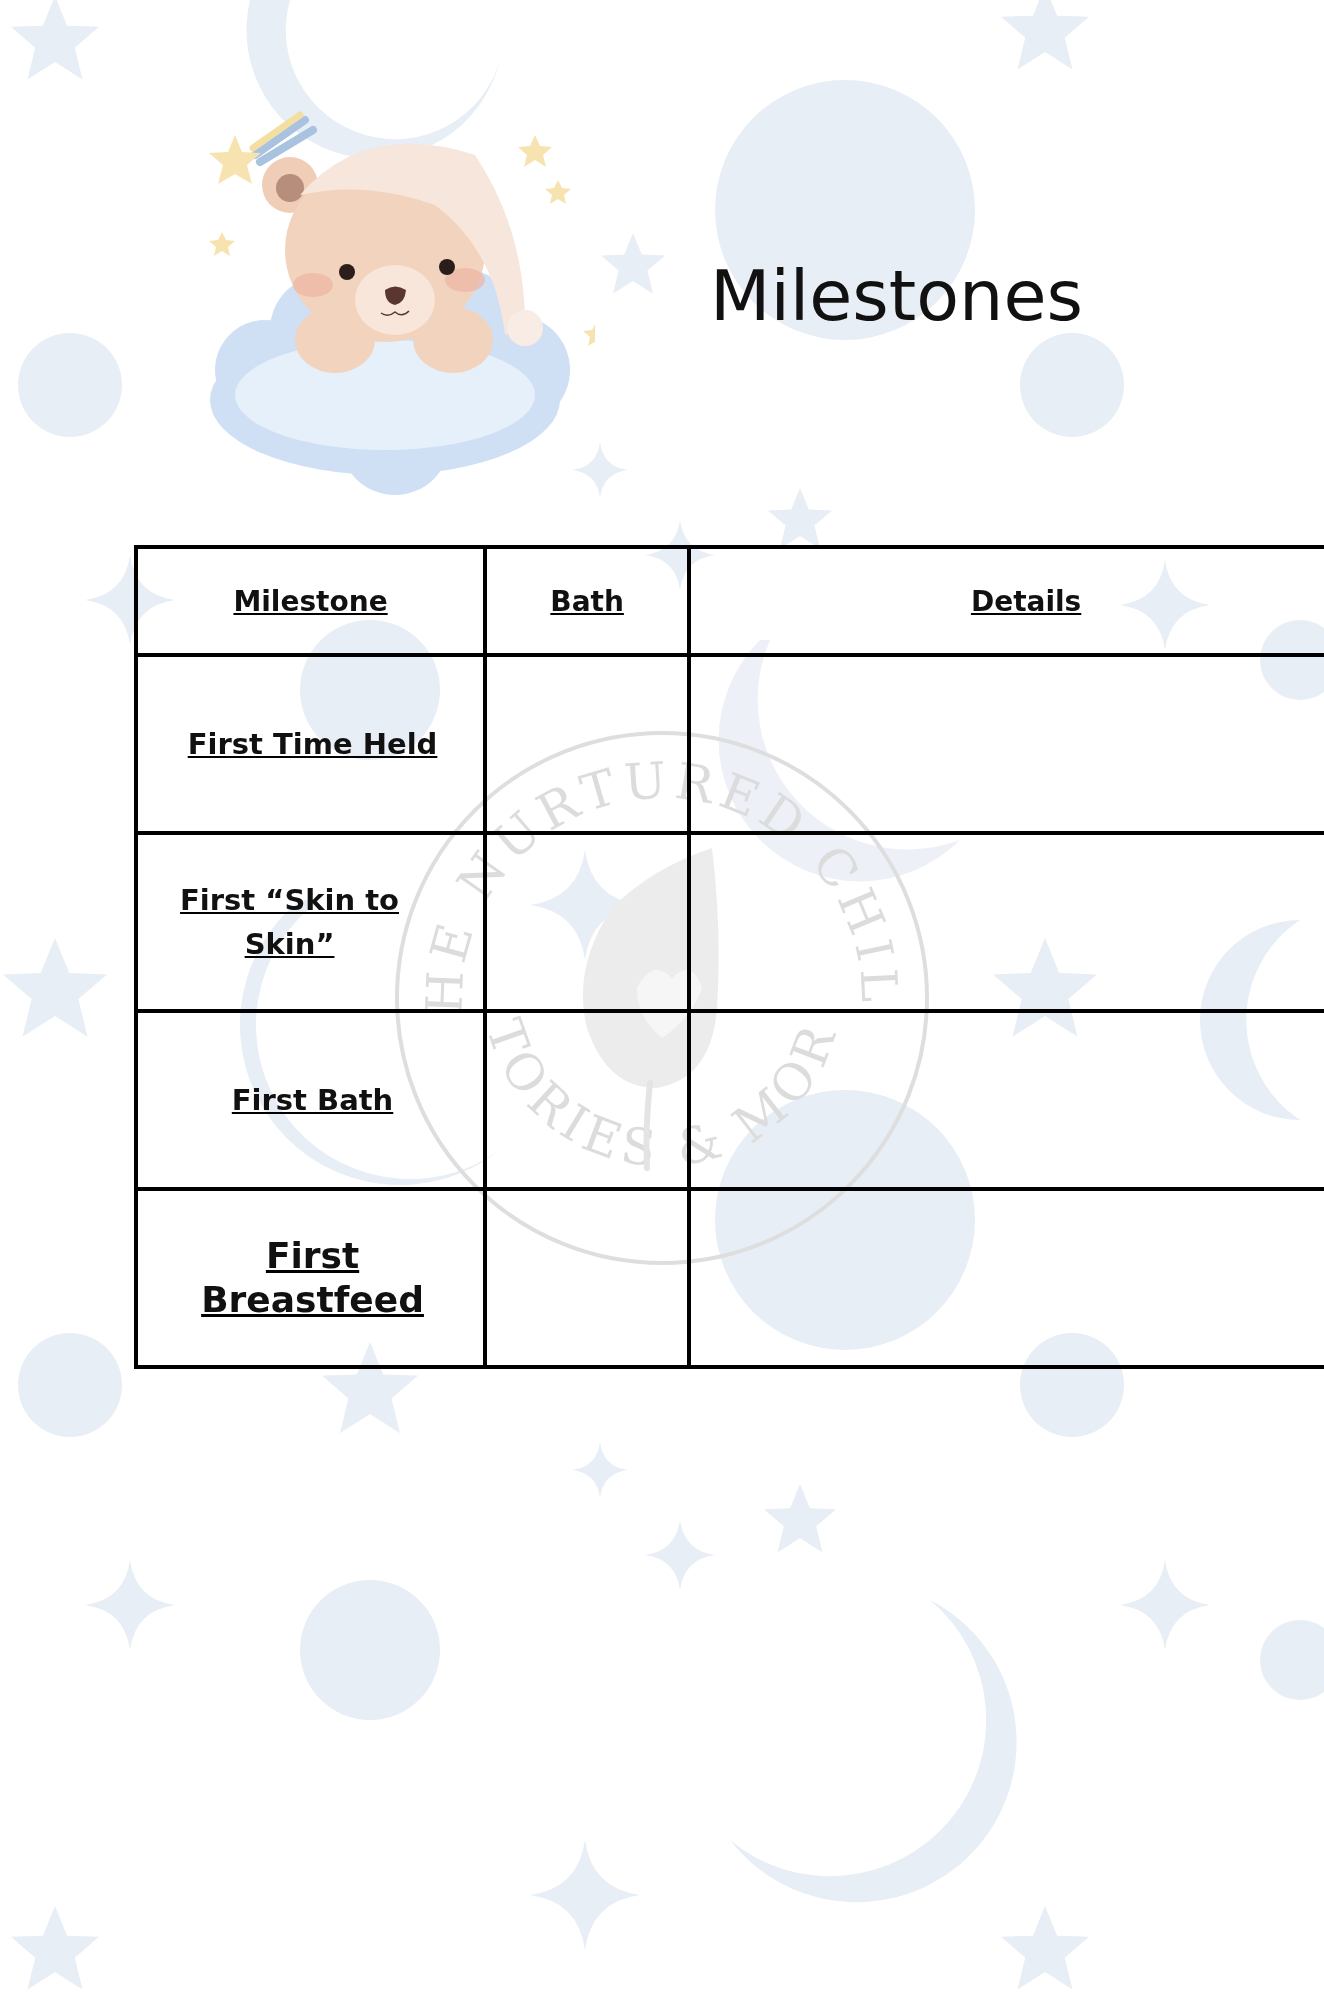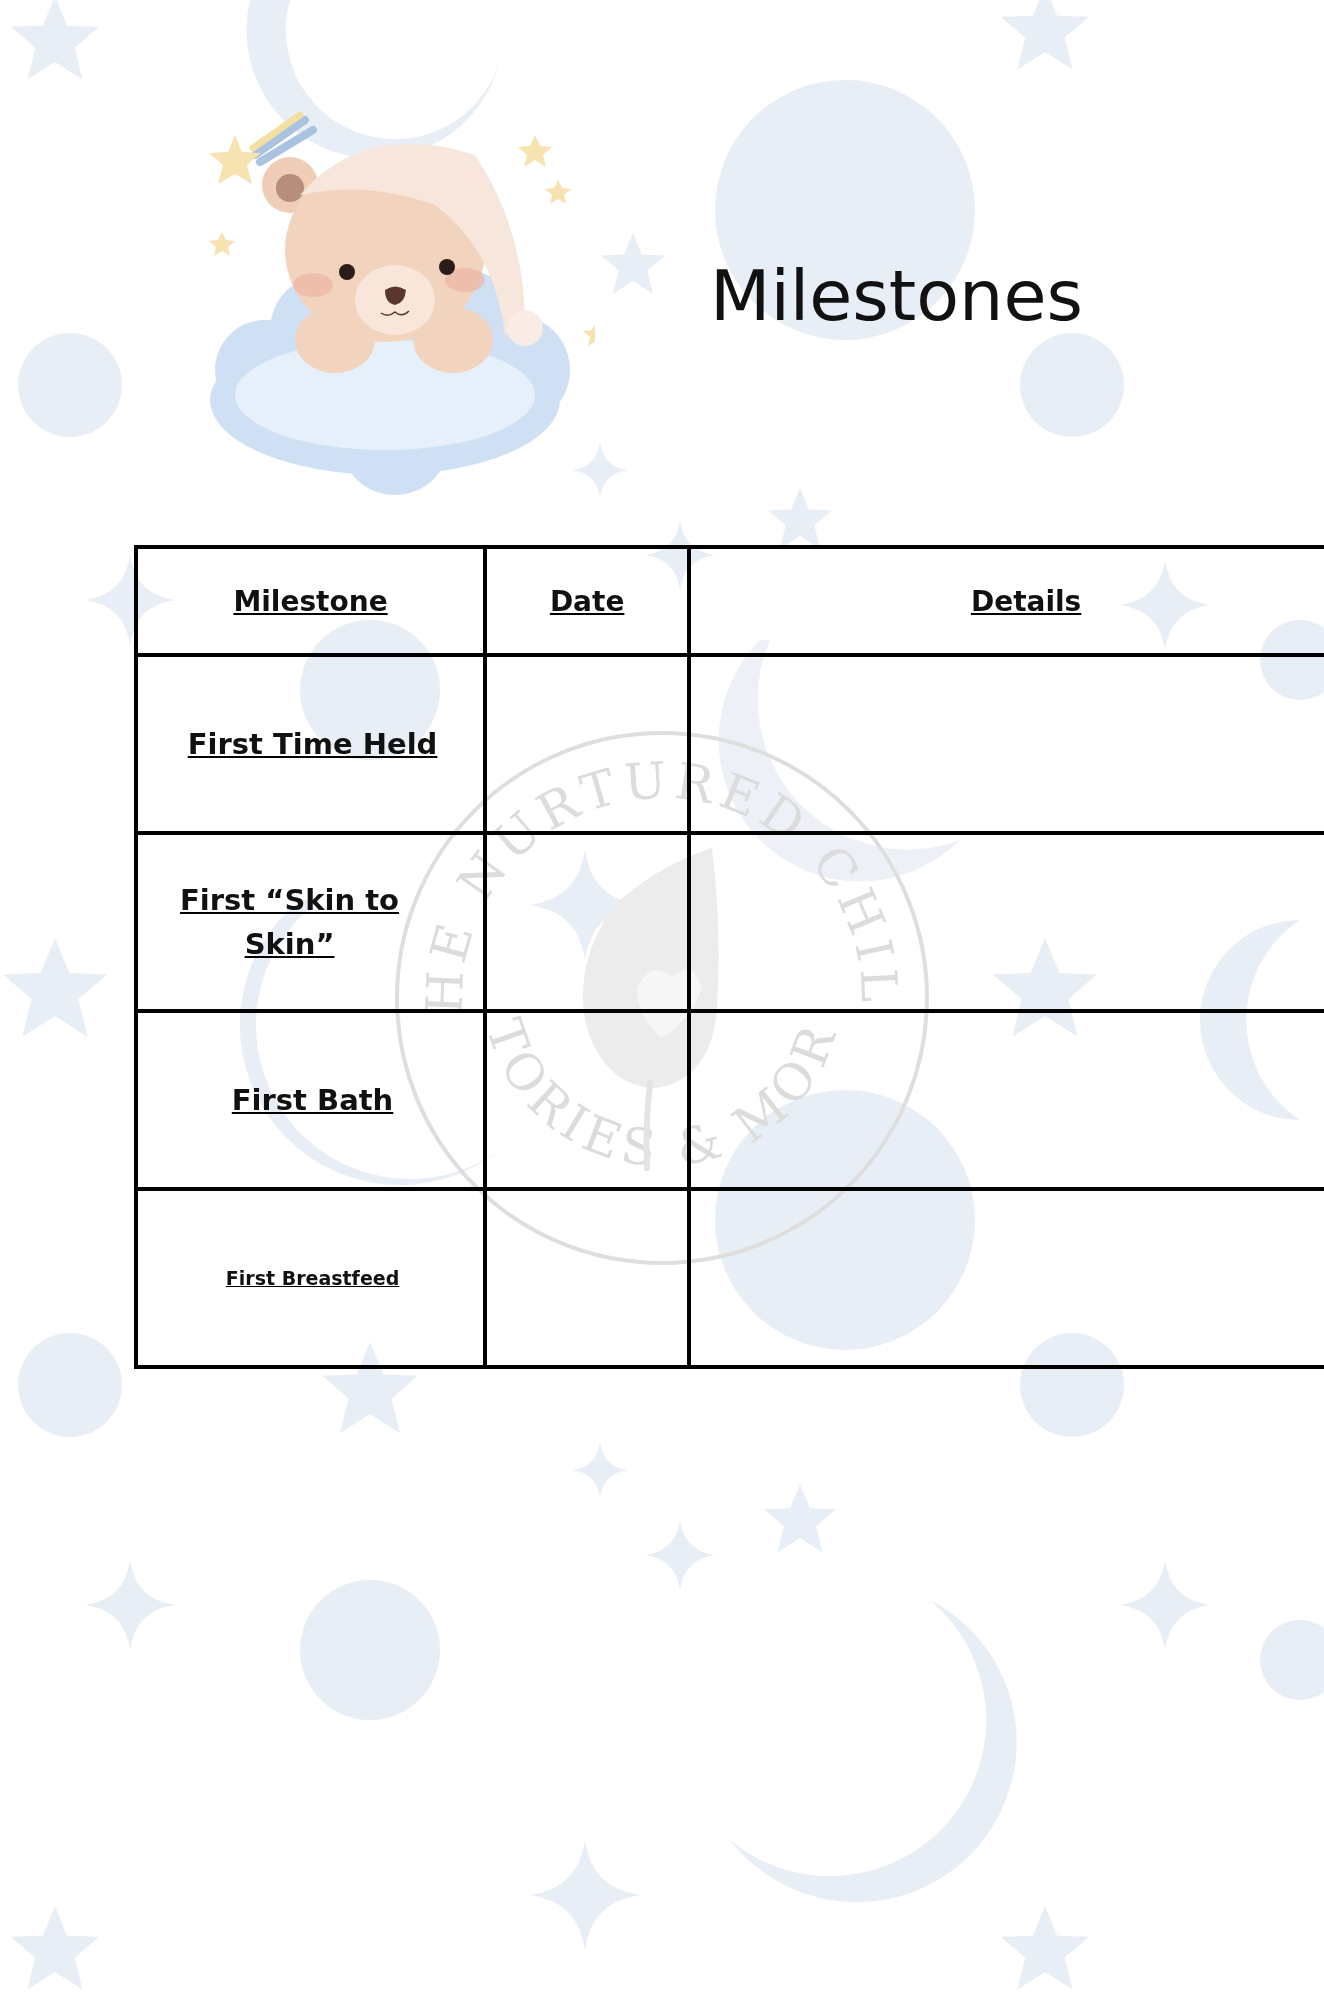--- a/index.html
+++ b/index.html
@@ -136,39 +136,39 @@
 
 <table class="ms">
   <colgroup>
       <col class="c1">
       <col class="c2">
       <col class="c3">
     </colgroup>
   <thead>
     <tr>
       <th>Milestone</th>
-      <th>Date</th>
+      <th>Bath</th>
       <th>Details</th>
     </tr>
   </thead>
   <tbody>
     <tr>
       <td class="label">First Time Held</td>
       <td></td>
       <td></td>
     </tr>
     <tr>
       <td class="label" style="padding-right:60px;">First “Skin to Skin”</td>
       <td></td>
       <td></td>
     </tr>
     <tr>
       <td class="label">First Bath</td>
       <td></td>
       <td></td>
     </tr>
     <tr>
-      <td class="label" style="font-size:19px;">First Breastfeed</td>
+      <td class="label" style="font-size:36px;">First Breastfeed</td>
       <td></td>
       <td></td>
     </tr>
   </tbody>
 </table>
 
 </body></html>

